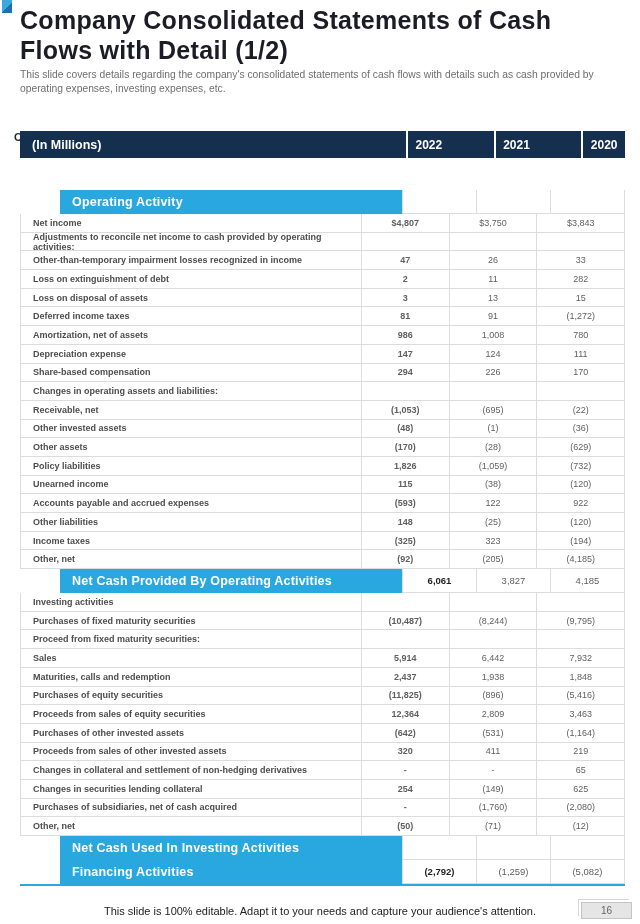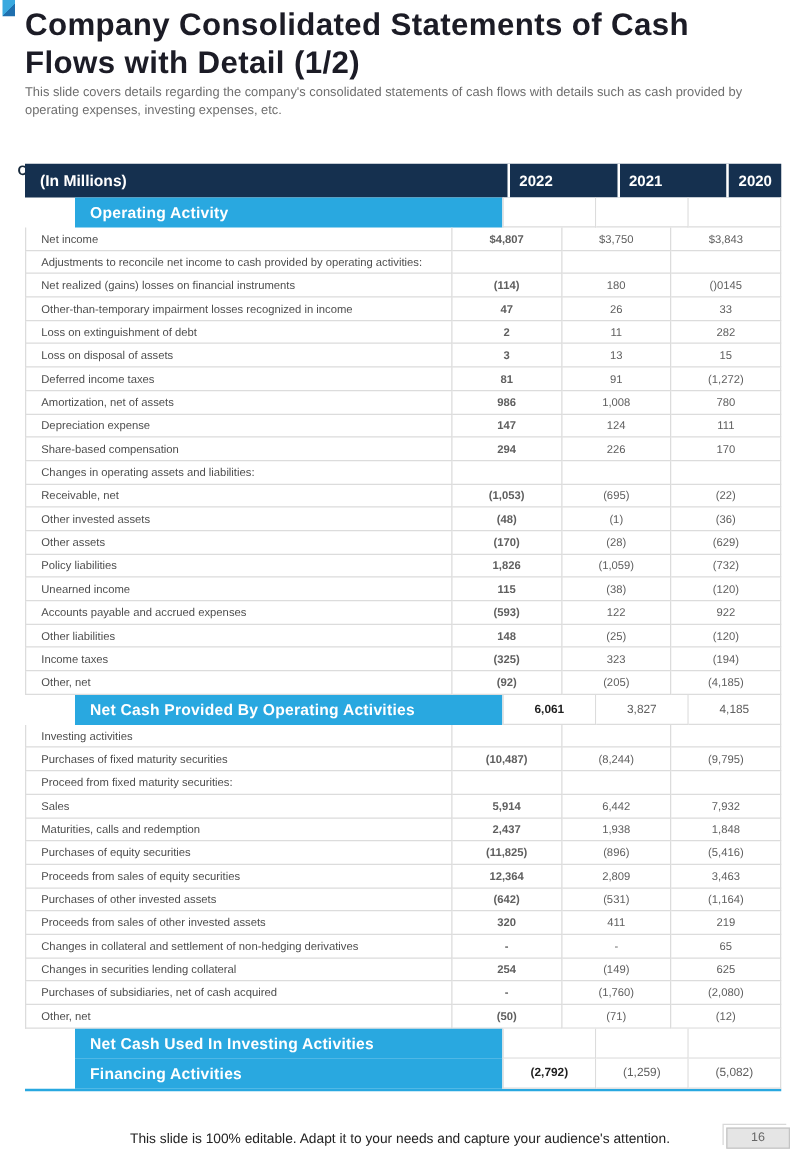--- a/index.html
+++ b/index.html
@@ -27,24 +27,25 @@
     position:absolute; left:12px; top:111px; width:605px;
     display:flex; align-items:center;margin-top:20px;
   }
   .caption-left { width:342px; font-size:11px; font-weight:700; color:#182a3c; padding-left:2px; }
   .caption-right { flex:1; text-align:center; font-size:11px; font-weight:700; color:#182a3c; }
 
   .cash-table {
     position:absolute; left:20px; top:131px; width:605px;
     display:flex; flex-direction:column;
     border-bottom:2px solid #29a8e0;
+    gap:32px;
   }
   .trow { display:flex; width:100%; }
   .cell { display:flex; align-items:center; }
-  .cell.label { width:342px; padding-left:12px; }
+  .cell.label { width:342px; padding-left:12px;font-weight:bold; }
   .cell.val { flex:1; justify-content:center; text-align:center; }
 
   .trow.header { height:27px; background:#15304f; }
   .trow.header .cell.label { color:#ffffff; font-weight:700; font-size:12.5px; }
   .trow.header .cell.val { color:#ffffff; font-weight:700; font-size:12px; border-left:2px solid #ffffff;margin-left:44px; }
 
   .trow.section { height:24px;padding-left:40px; }
   .trow.section .cell.label {
     background:#29a8e0; color:#ffffff; font-weight:700; font-size:12.5px;
     letter-spacing:0.2px;
@@ -115,26 +116,20 @@
         <div class="cell val col1">$3,750</div>
         <div class="cell val col2">$3,843</div>
       </div>
       <div class="trow data">
         <div class="cell label">Adjustments to reconcile net income to cash provided by operating activities:</div>
         <div class="cell val col0"></div>
         <div class="cell val col1"></div>
         <div class="cell val col2"></div>
       </div>
       <div class="trow data">
-        <div class="cell label">Net realized (gains) losses on financial instruments</div>
-        <div class="cell val col0">(114)</div>
-        <div class="cell val col1">180</div>
-        <div class="cell val col2">()0145</div>
-      </div>
-      <div class="trow data">
         <div class="cell label">Other-than-temporary impairment losses recognized in income</div>
         <div class="cell val col0">47</div>
         <div class="cell val col1">26</div>
         <div class="cell val col2">33</div>
       </div>
       <div class="trow data">
         <div class="cell label">Loss on extinguishment of debt</div>
         <div class="cell val col0">2</div>
         <div class="cell val col1">11</div>
         <div class="cell val col2">282</div>

